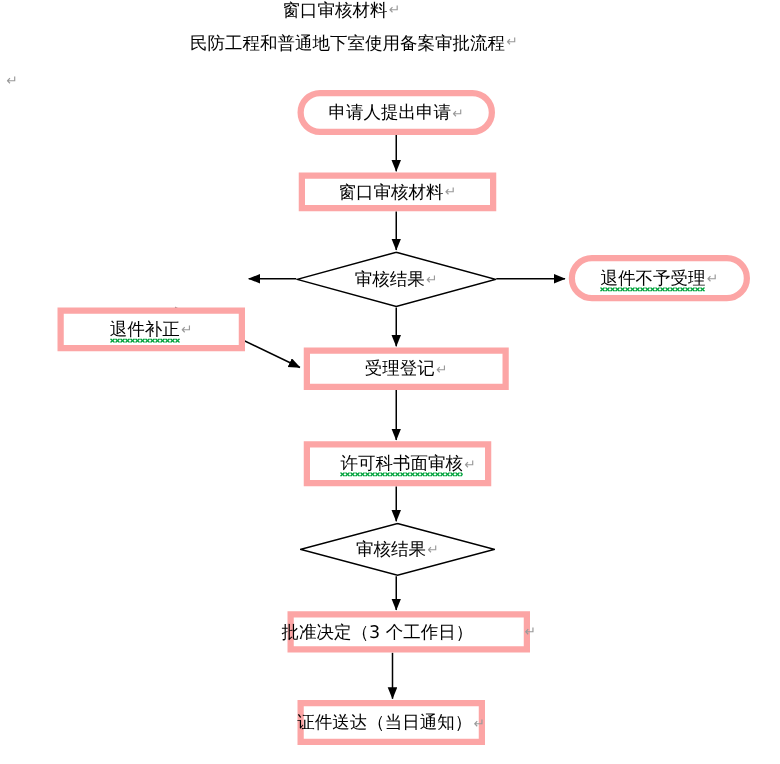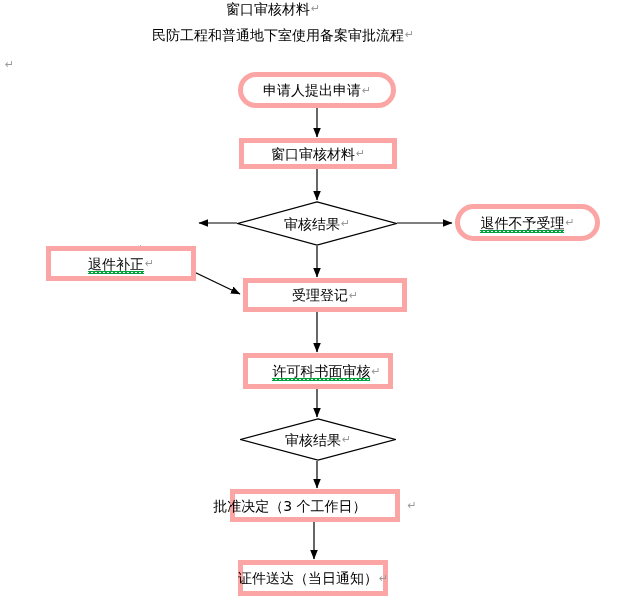--- a/index.html
+++ b/index.html
@@ -106,21 +106,21 @@
 
   
   #n-apply      { left: 238px; top: 72px;  width: 158px; height: 36px; }
   #n-window     { left: 239px; top: 138px; width: 158px; height: 31px; }
   #n-return-fix { left: 46px;  top: 210px; width: 150px; height: 35px; margin-top: 36px; }
   #n-dec-1      { left: 237px; top: 201px; width: 160px; height: 45px; }
   #n-reject     { left: 455px; top: 204px; width: 145px; height: 37px; }
   #n-register   { left: 243px; top: 278px; width: 164px; height: 34px; }
   #n-review     { left: 243px; top: 353px; width: 150px; height: 36px; padding-left: 17px; }
   #n-dec-2      { left: 240px; top: 418px; width: 156px; height: 43px; }
-  #n-approve    { left: 230px; top: 489px; width: 170px; height: 33px; gap: 40px; }
+  #n-approve    { left: 230px; top: 489px; width: 194px; height: 33px; gap: 40px; }
   #n-deliver    { left: 238px; top: 560px; width: 150px; height: 36px; }
 </style>
 </head>
 <body>
 
 <div id="page">
 
   <div class="doc-line title-1"><span>窗口审核材料</span><span class="pilcrow">↵</span></div>
 
   <div class="doc-line title-2"><span>民防工程和普通地下室使用备案审批流程</span><span class="pilcrow">↵</span></div>

